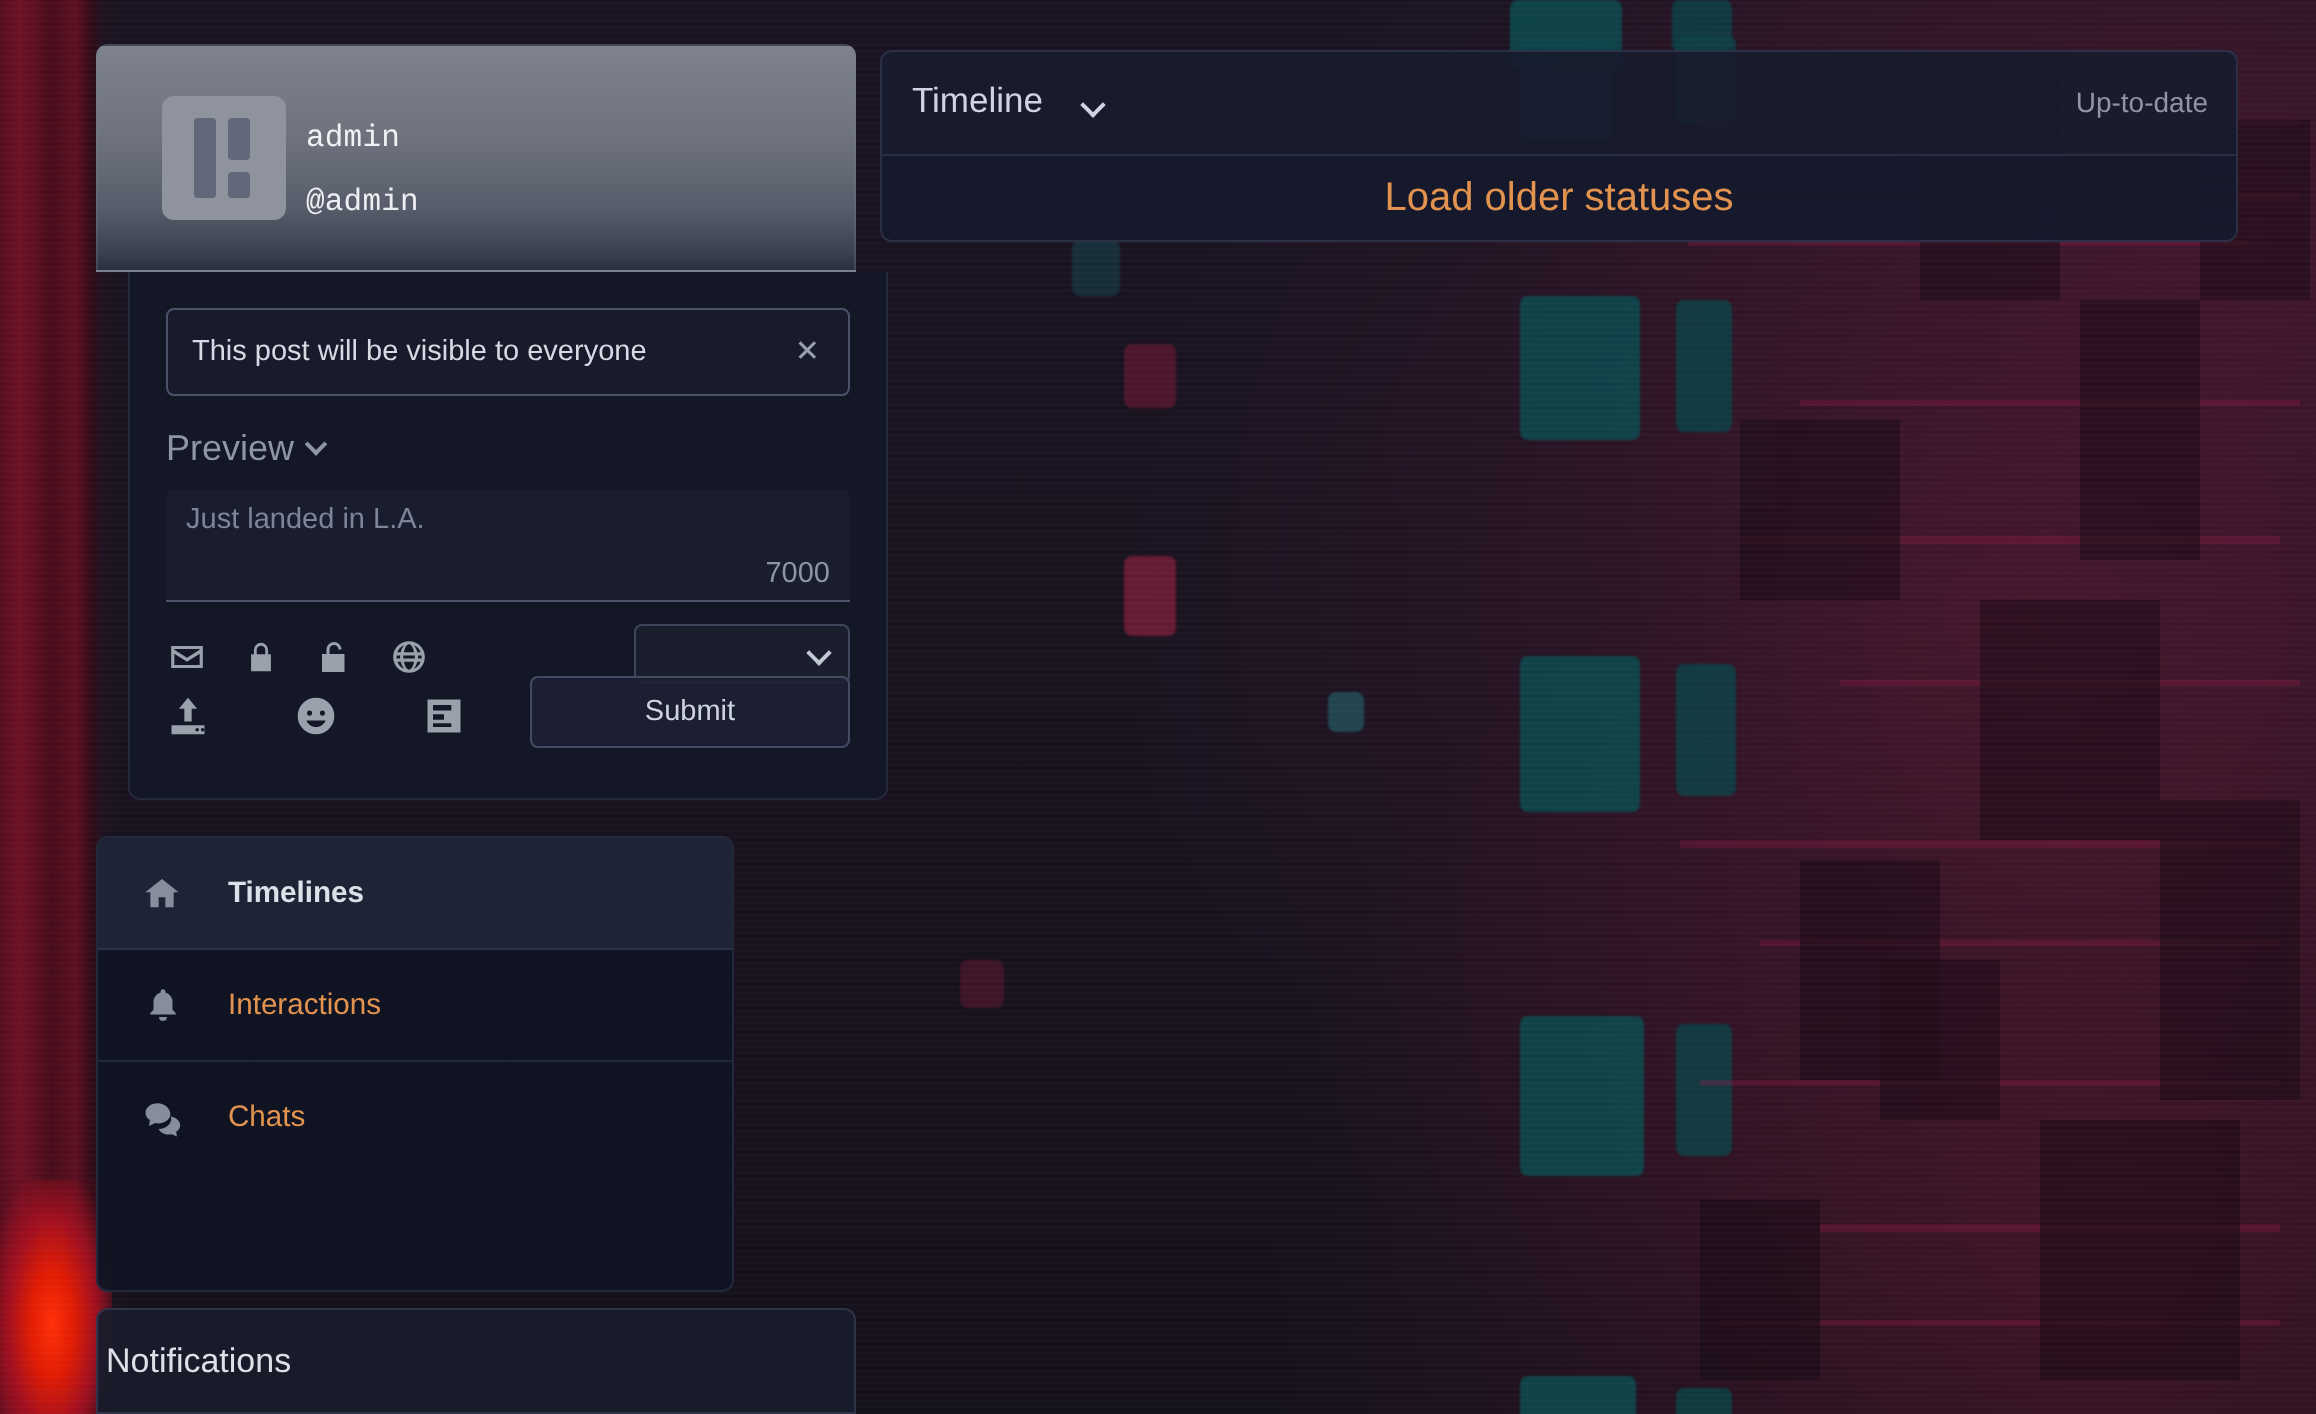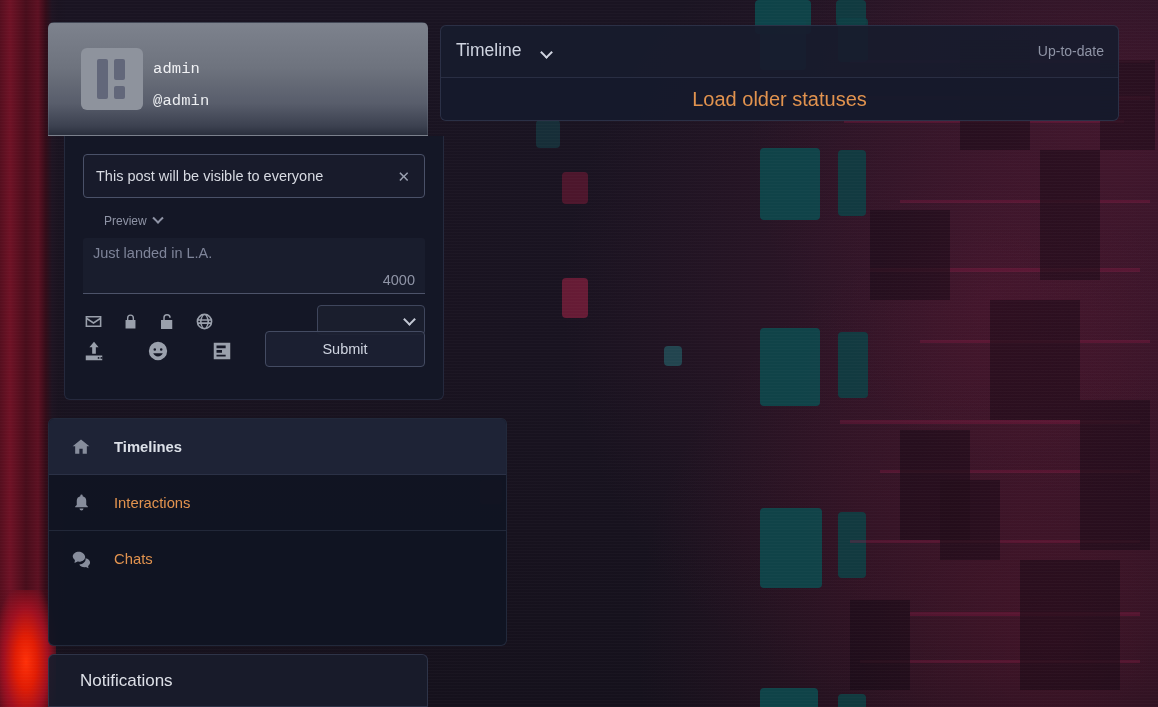--- a/index.html
+++ b/index.html
@@ -129,22 +129,22 @@
   #visibility-notice .txt { font-size: 14.5px; color: #d7dae2; }
   #visibility-close {
     position: absolute; right: 10px; top: 50%; transform: translateY(-50%);
     font-size: 15px; color: #9aa0b0; cursor: pointer; line-height: 1;
     padding: 3px 4px;
   }
 
   #preview-row {
     margin-top: 16px;
     display: flex; align-items: center; gap: 7px;
-    font-size: 12px; color: #8f94a6;
-    width: fit-content; cursor: pointer; margin-left: 21px;
+    font-size: 18px; color: #8f94a6;
+    width: fit-content; cursor: pointer;
   }
   .chev {
     display: inline-block; width: 8px; height: 8px;
     border-right: 2px solid currentColor; border-bottom: 2px solid currentColor;
     transform: rotate(45deg) translate(-2px,-2px);
   }
 
   #compose-area {
     margin-top: 10px;
     height: 56px;
@@ -197,21 +197,21 @@
     background: rgba(28,33,50,0.92);
     border: 1px solid #444b62;
     border-radius: 4px;
     color: #cfd4e0; font-size: 14.5px;
     font-family: "Liberation Sans", sans-serif;
     cursor: pointer;
   }
 
   
   #nav-panel {
-    position: absolute; left: 48px; top: 418px; width: 459px; height: 228px;
+    position: absolute; left: 48px; top: 418px; width: 319px; height: 228px;
     background: rgba(17,21,34,0.96);
     border: 1px solid rgba(58,66,92,0.45);
     border-radius: 6px;
     overflow: hidden;
   }
   .nav-item {
     height: 56px;
     display: flex; align-items: center;
     padding-left: 21px;
     border-bottom: 1px solid rgba(62,70,96,0.40);
@@ -227,21 +227,21 @@
   .nav-label { font-size: 14.8px; color: #e2934f; }
   .nav-item.active .nav-label { color: #dce0e8; font-weight: bold; }
 
   
   #notif-panel {
     position: absolute; left: 48px; top: 654px; width: 380px; height: 53px;
     background: rgba(24,28,44,0.94);
     border: 1px solid rgba(70,78,104,0.50);
     border-radius: 6px 6px 0 0;
     display: flex; align-items: center;
-    padding-left: 31px;
+    padding-left: 4px;
   }
   #notif-title { font-size: 17px; color: #dde0e7; }
 
   
   #timeline-panel {
     position: absolute; left: 440px; top: 25px; width: 679px; height: 96px;
     background: rgba(24,28,45,0.93);
     border: 1px solid rgba(62,70,96,0.50);
     border-radius: 6px;
     overflow: hidden;
@@ -339,21 +339,21 @@
     <span id="visibility-close">✕</span>
   </div>
 
   <div id="preview-row">
     <span>Preview</span>
     <span class="chev"></span>
   </div>
 
   <div id="compose-area">
     <span id="compose-placeholder">Just landed in L.A.</span>
-    <span id="char-count">4000</span>
+    <span id="char-count">7000</span>
   </div>
 
   <div id="icon-row-1">
     <span class="vis-icon">
       <svg width="19" height="19" viewBox="0 0 24 24" fill="currentColor">
           <path d="M2 5h20v14H2V5zm2 2v.4l8 5.1 8-5.1V7H4zm16 10V9.9l-8 5.1-8-5.1V17h16z"></path>
         </svg>
     </span>
     <span class="vis-icon">
       <svg width="17" height="19" viewBox="0 0 24 24" fill="currentColor">

